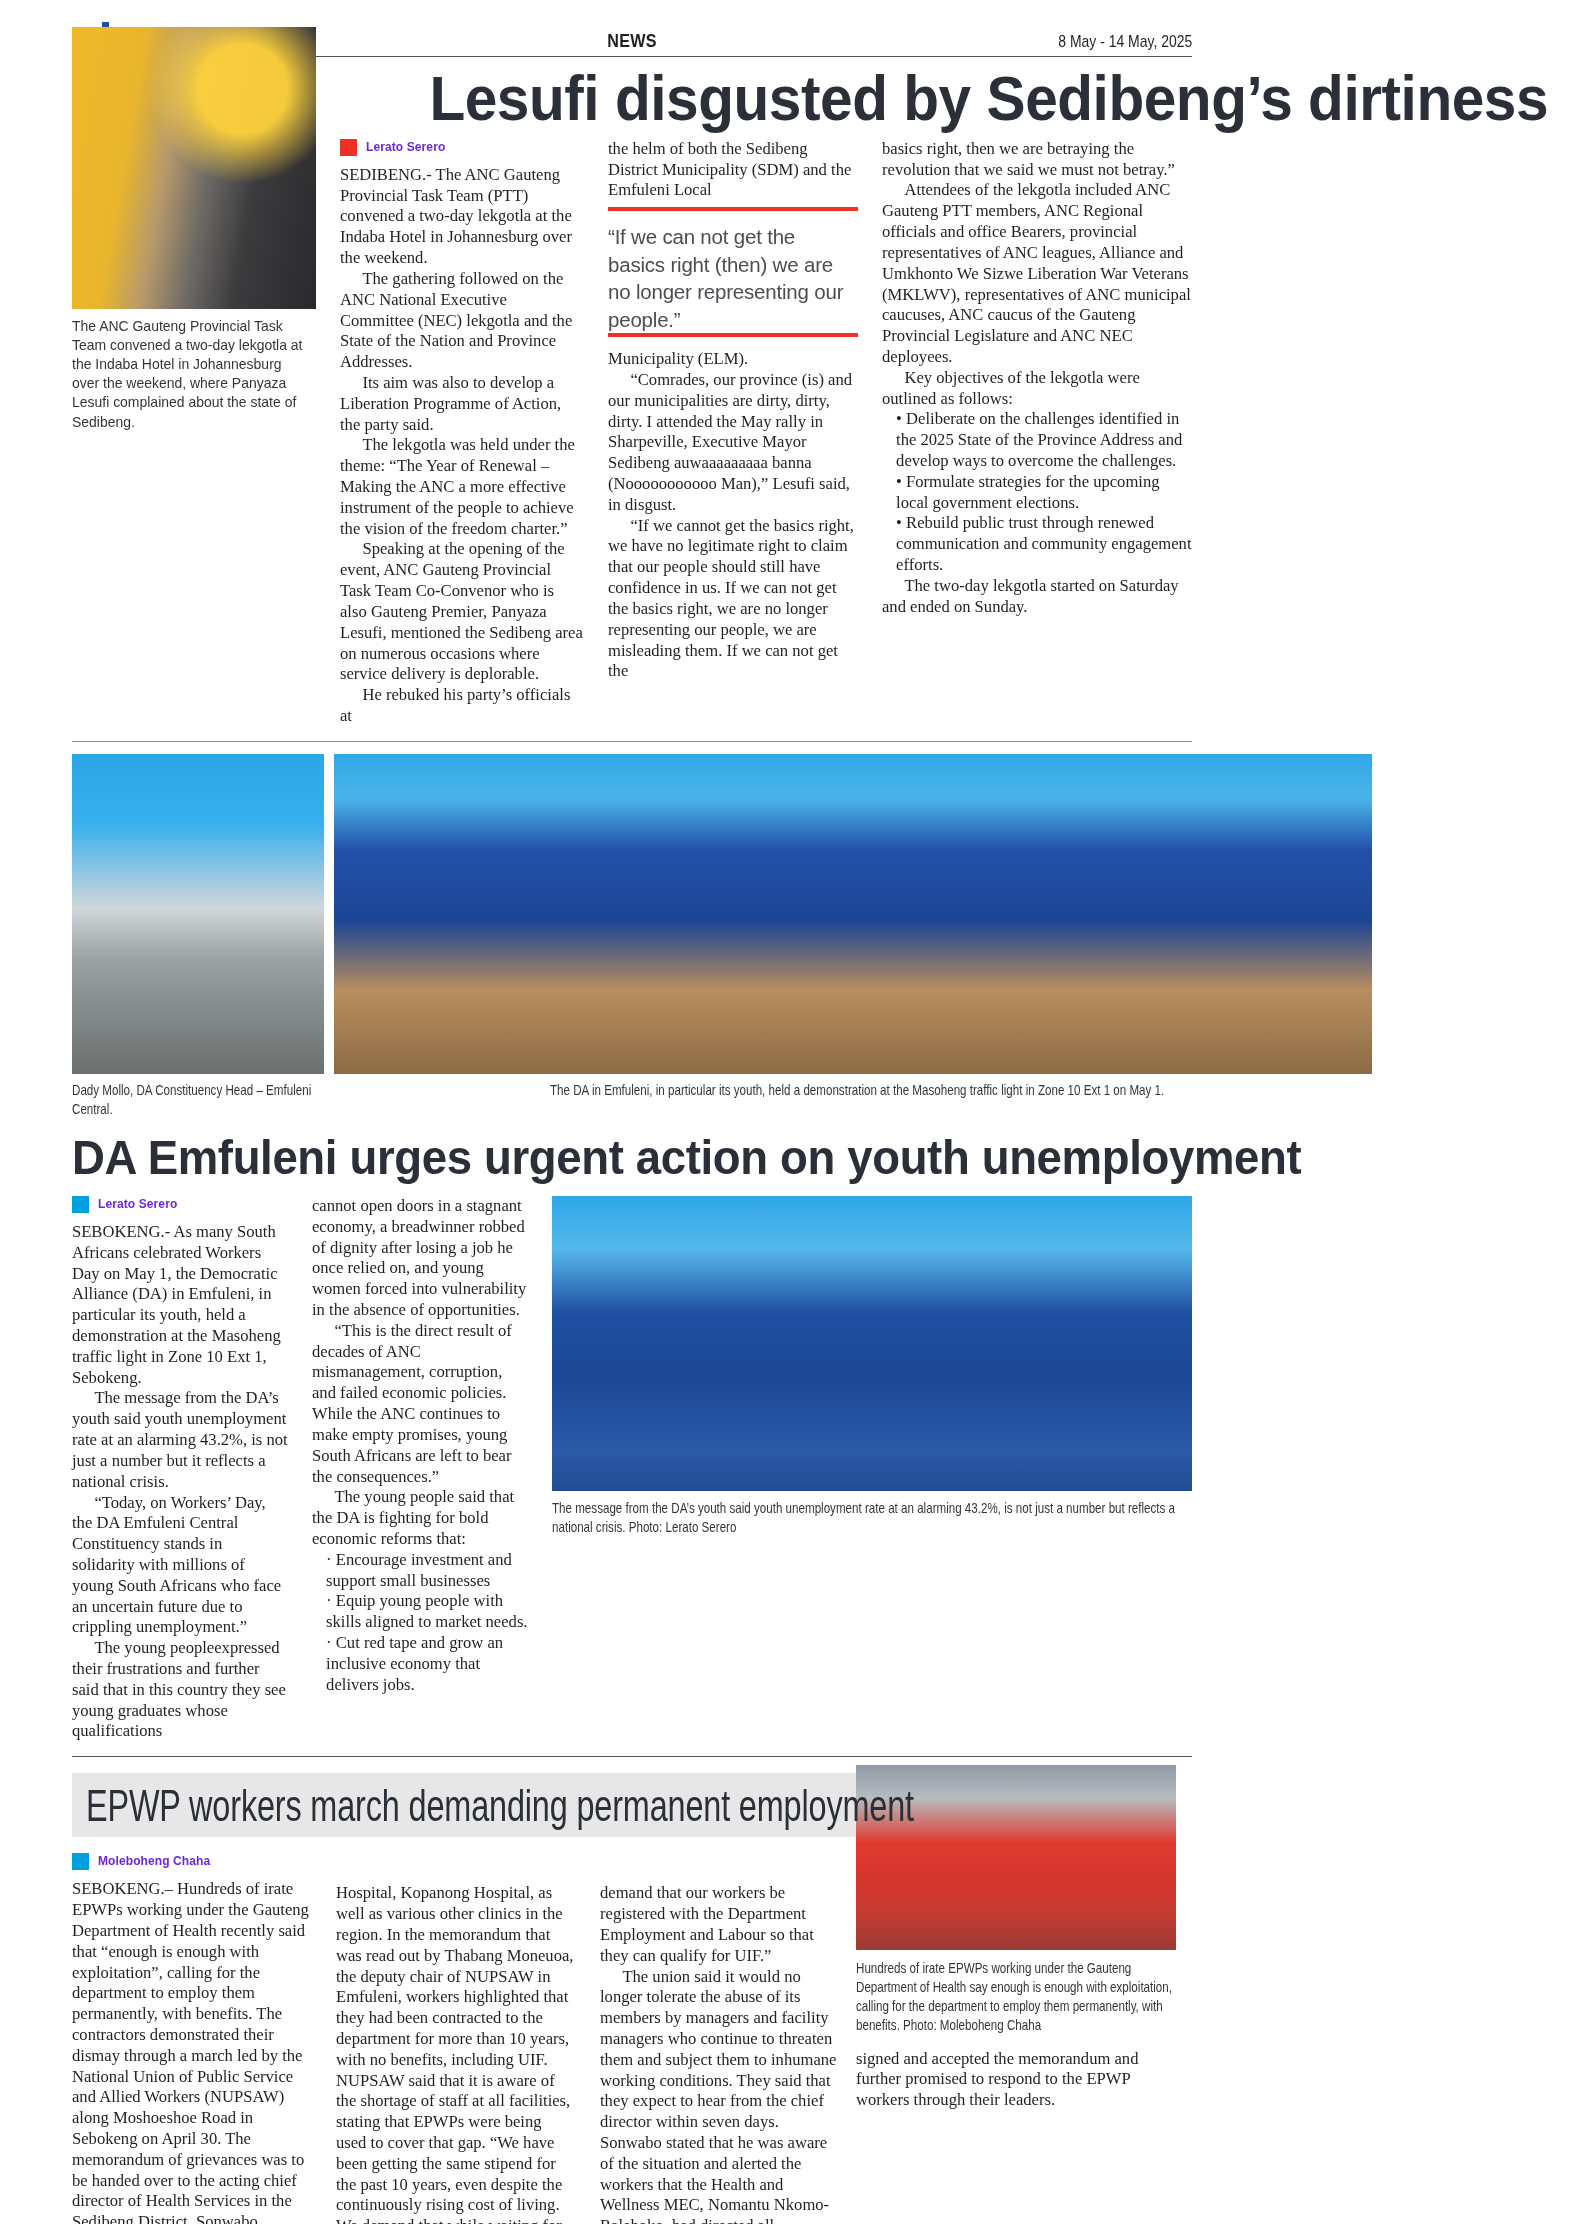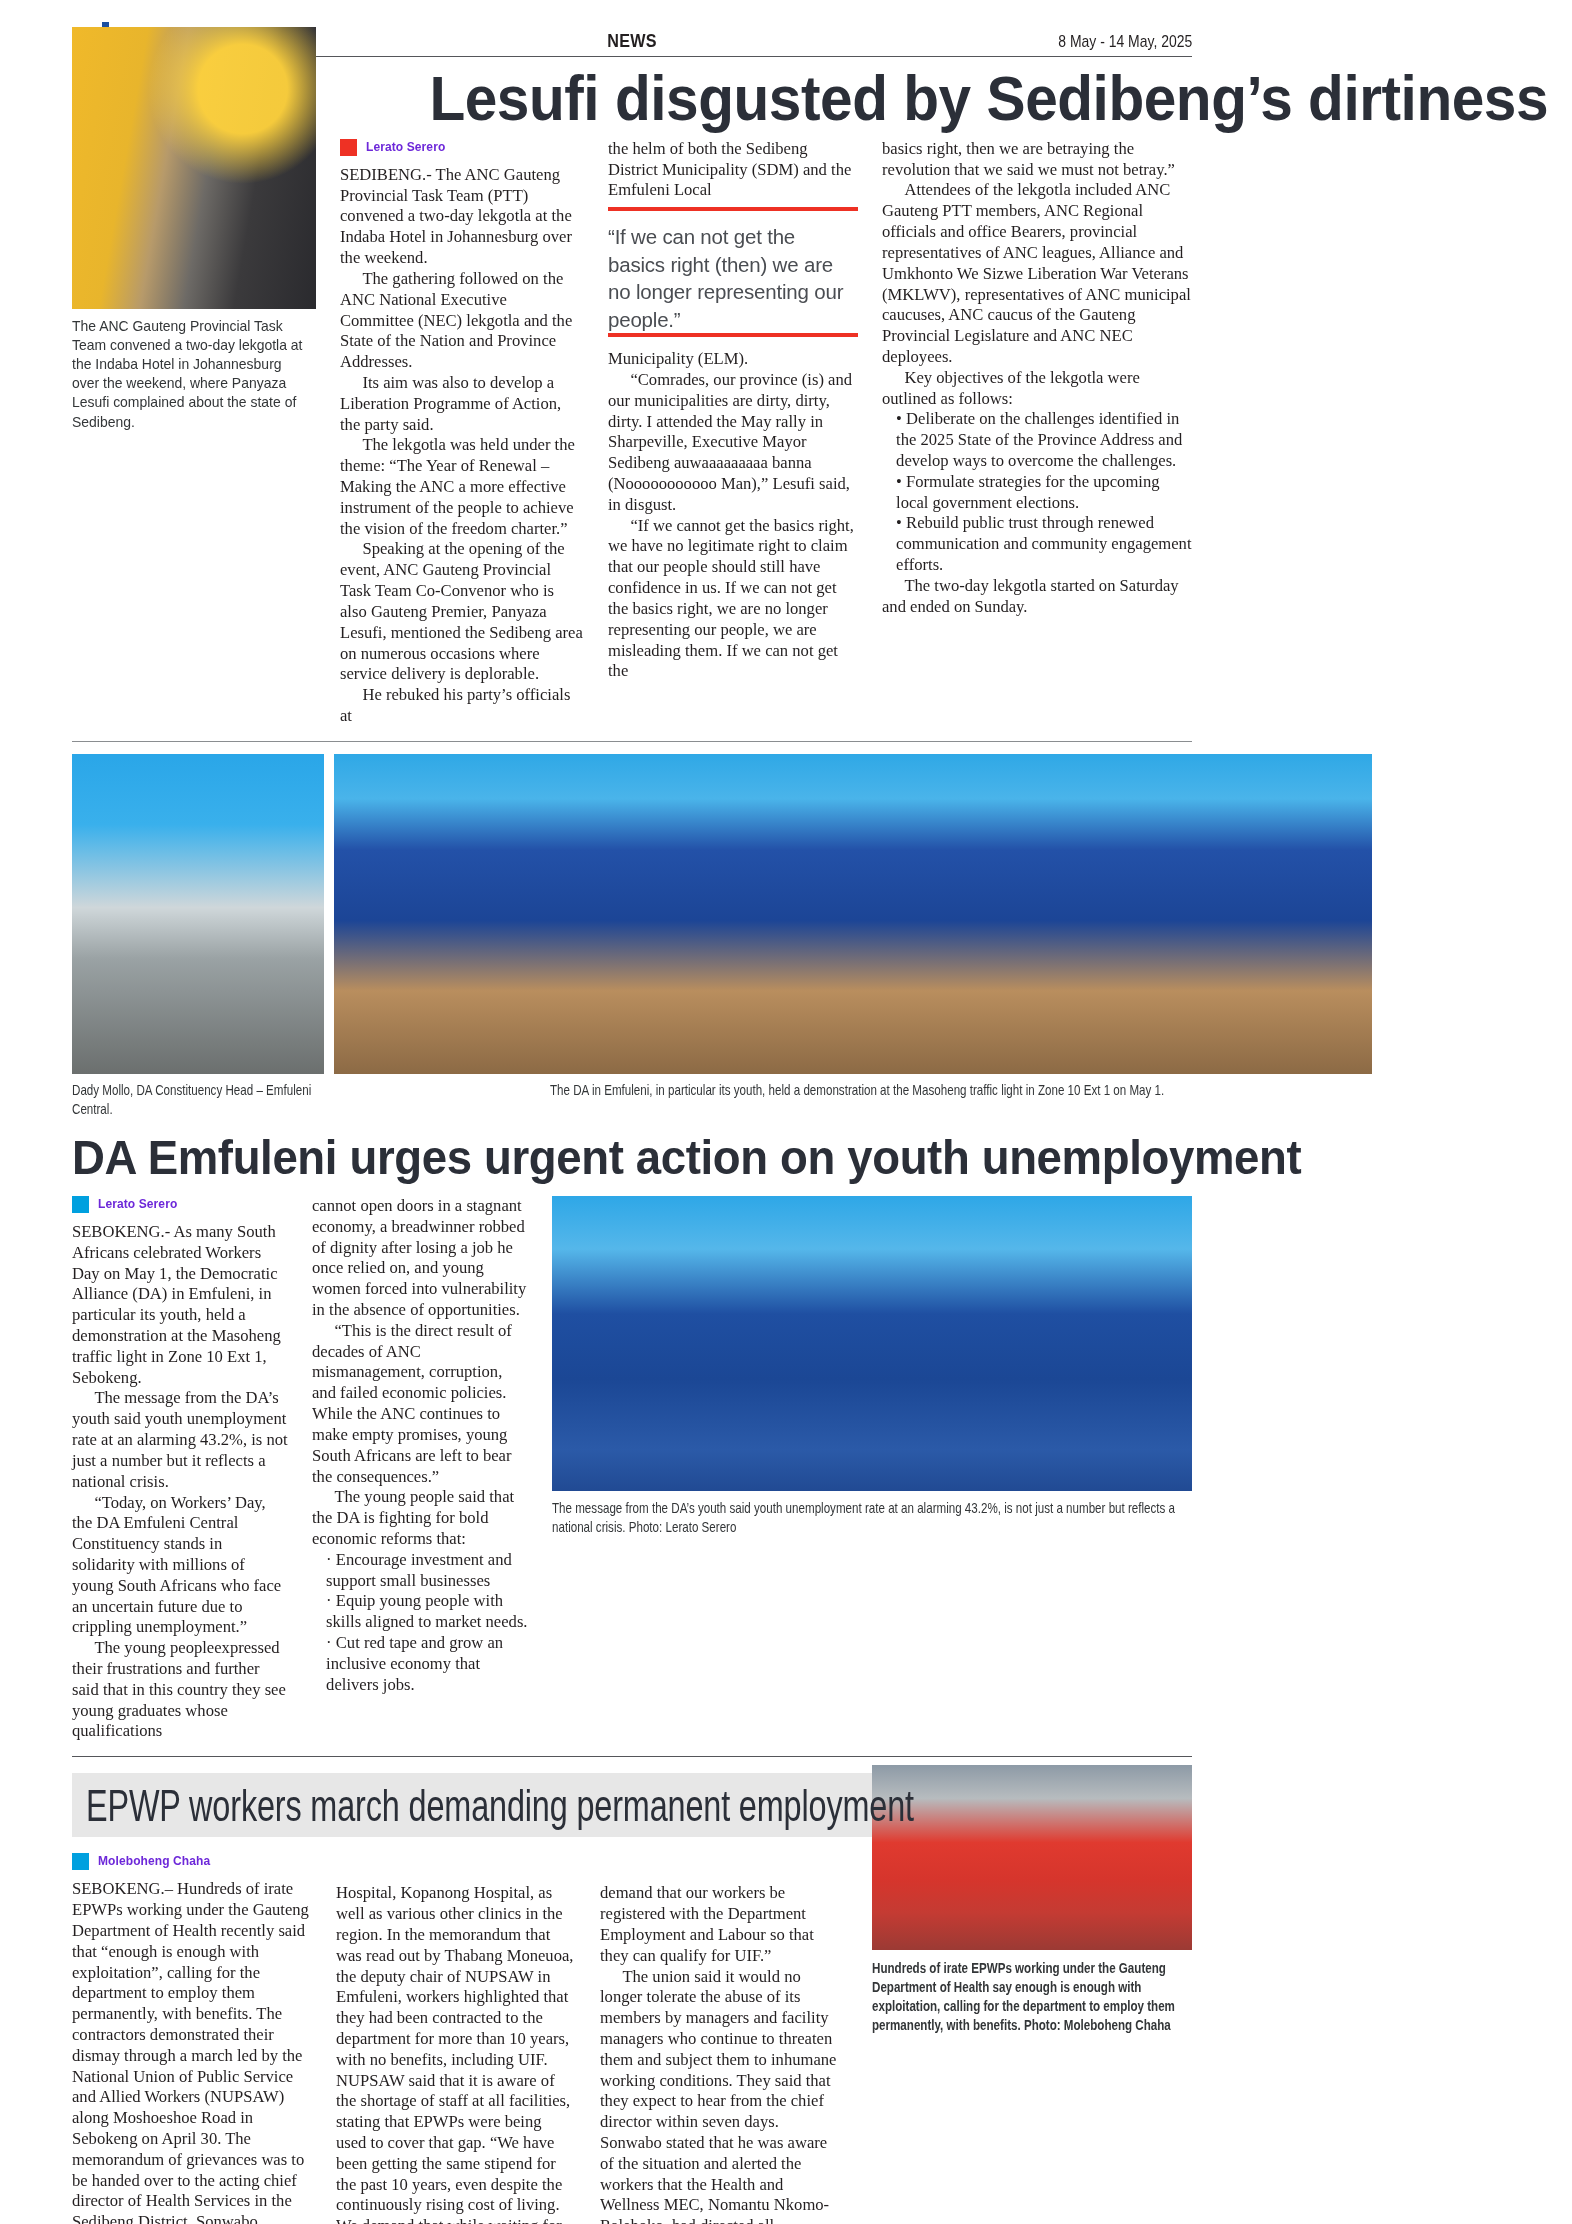--- a/index.html
+++ b/index.html
@@ -114,21 +114,21 @@
     padding-left:14px;box-sizing:border-box;width:1046px;
   }
   .s3-head{
     font-family:"Liberation Sans", sans-serif;font-weight:400;
     font-size:45px;line-height:1;color:#2b2f38;letter-spacing:-.2px;
     transform:scaleX(.72);transform-origin:left center;white-space:nowrap;
   }
   .s3-body{display:flex;gap:24px;align-items:flex-start;margin-top:16px;}
   .s3-c{width:240px;flex:0 0 240px;}
   .s3-c4{flex:1;}
-  .s3-photo-top{position:absolute;right:0;top:-8px;width:320px;font-weight:bold;}
+  .s3-photo-top{position:absolute;right:16px;top:-8px;width:320px;}
 
   
   .ph-lesufi{background:
       radial-gradient(circle at 70% 22%, rgba(255,210,60,.95) 0 16%, rgba(0,0,0,0) 34%),
       linear-gradient(100deg,#f0b92a 0%,#e8b52c 26%,#b79a6a 40%,#6d6a66 55%,#3b3a3c 72%,#2a2a2e 100%),
       #3a3a3c;}
   .ph-da-tent{background:
       linear-gradient(180deg,#2aa6e8 0%,#39b0ec 22%,#cfd7da 48%,#9aa2a4 64%,#6b6f6e 100%),
       #2aa6e8;}
   .ph-crowd{background:
@@ -245,20 +245,23 @@
       </div>
     </div>
   </div>
 
   <div class="rule-thin" style="margin-top:14px;"></div>
 
   <div class="s3-wrap">
     <div class="s3-photo-top">
       <div class="photo ph-epwp" style="height:185px;"></div>
       <div class="cap-cond" style="margin-top:9px;white-space:normal;width:124%;">Hundreds of irate EPWPs working under the Gauteng Department of Health say enough is enough with exploitation, calling for the department to employ them permanently, with benefits. Photo: Moleboheng Chaha</div>
+      <div class="col" style="margin-top:14px;">
+        <p class="noind">signed and accepted the memorandum and further promised to respond to the EPWP workers through their leaders.</p>
+      </div>
     </div>
 
     <div class="s3-headband">
       <div class="s3-head">EPWP workers march demanding permanent employment</div>
     </div>
 
     <div class="s3-body">
       <div class="s3-c col">
         <div class="byline">
           <span class="byline-sq" style="background:#00a0df;"></span>

